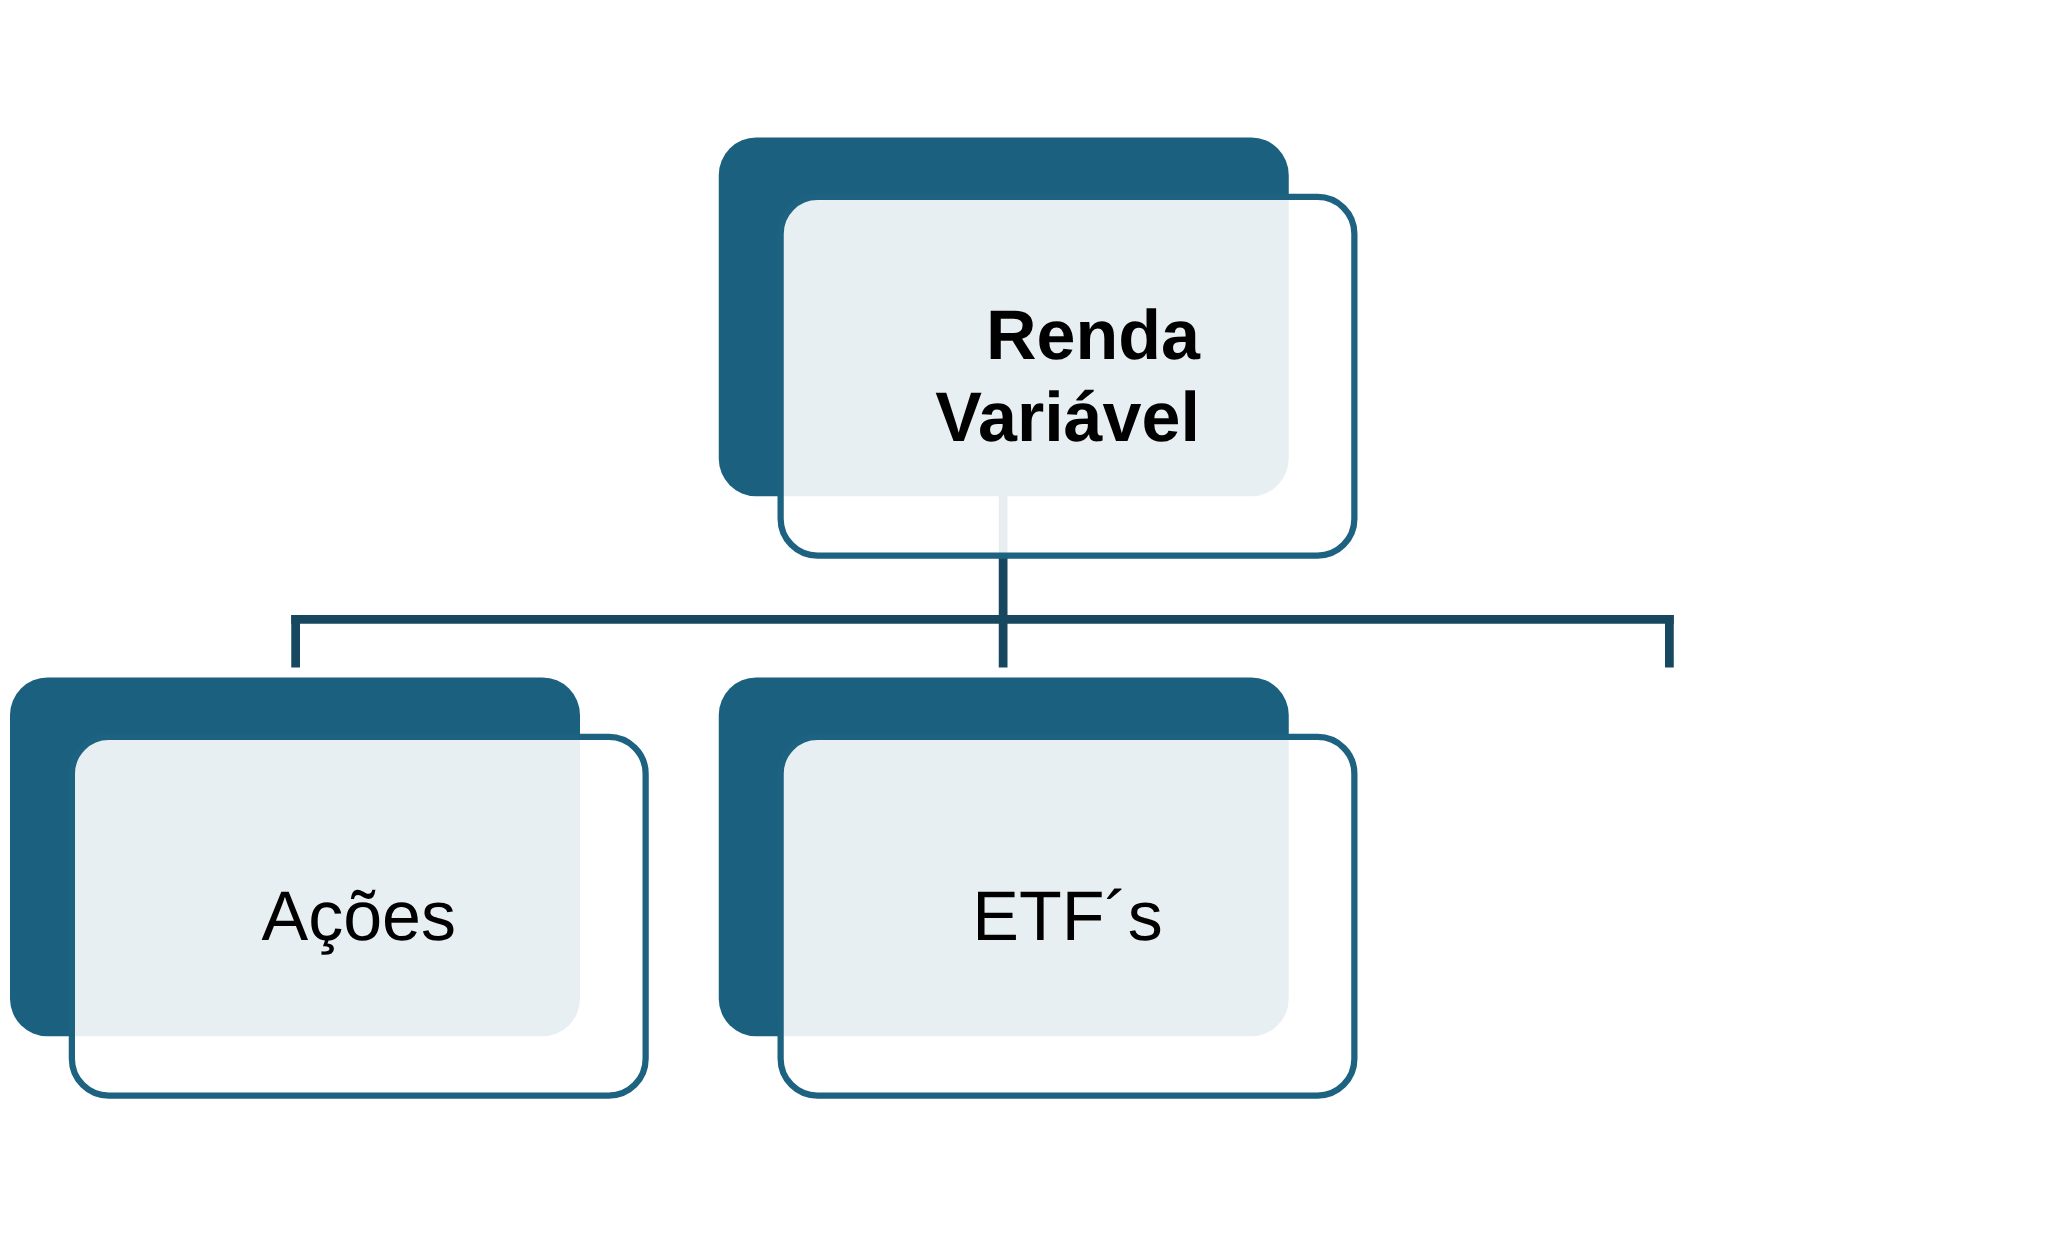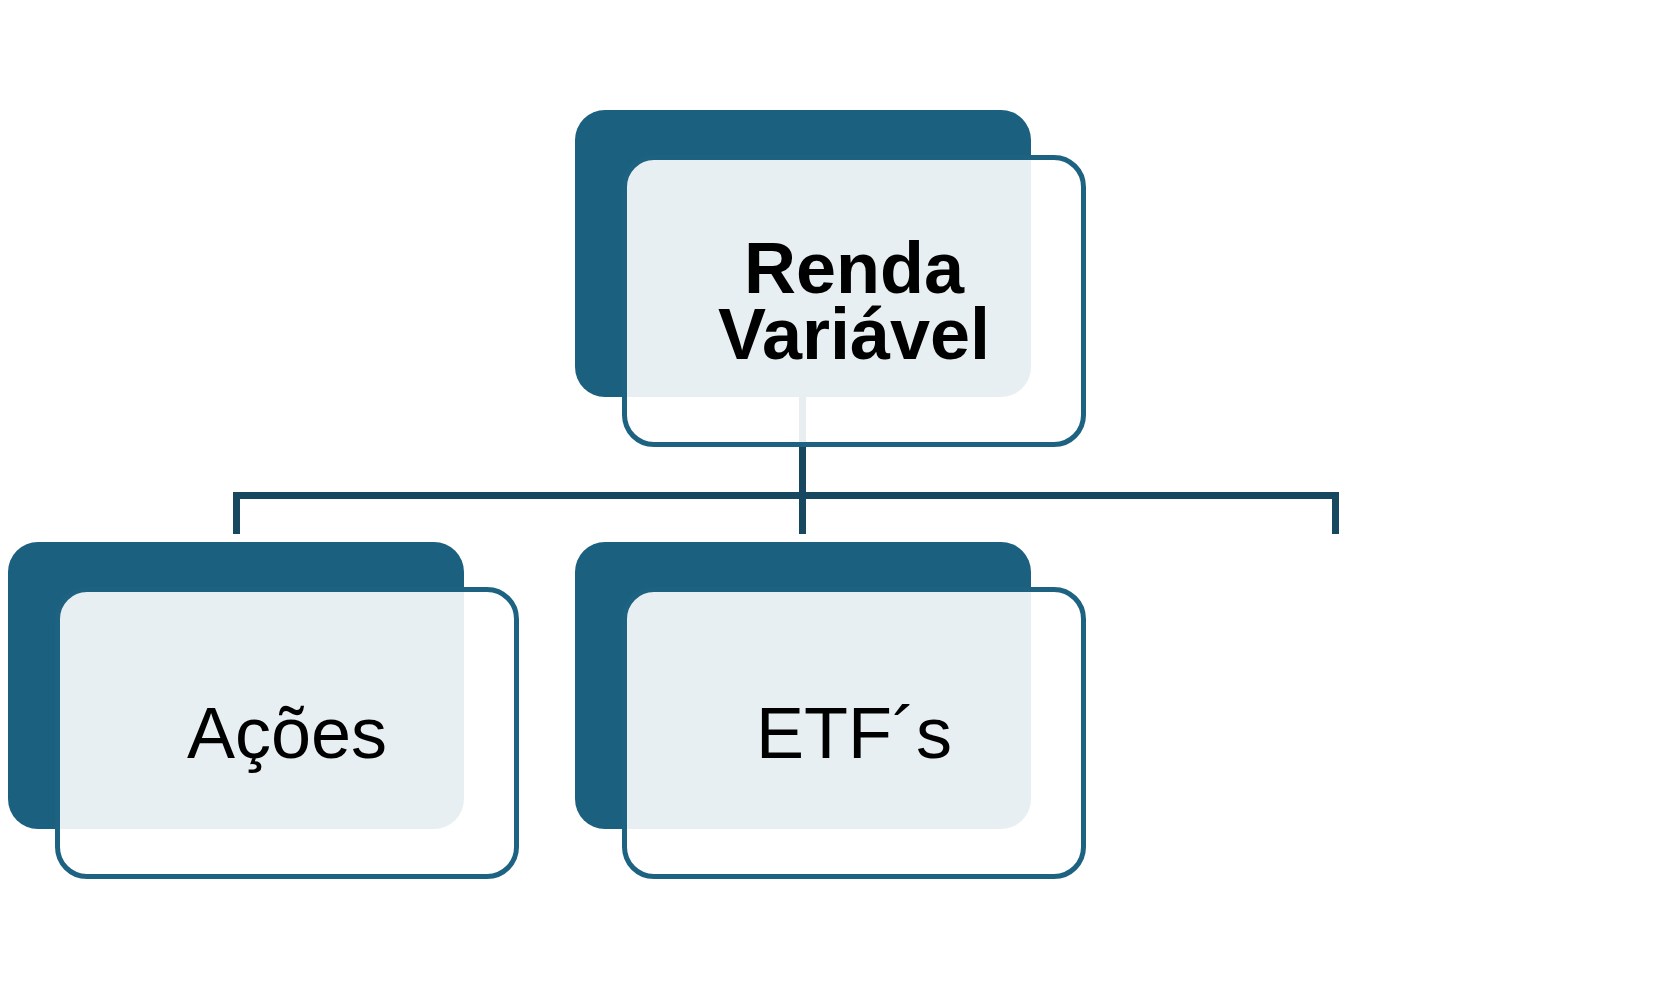--- a/index.html
+++ b/index.html
@@ -52,23 +52,23 @@
     height: 282px;
     background: rgba(255, 255, 255, 0.90);
     border: 5px solid var(--card-border, #1D6281);
     border-radius: 32px;
     display: flex;
     align-items: center;
     justify-content: center;
   }
   .label {
     white-space: pre-line;
-    text-align: center;
+    text-align: right;
     color: var(--text, #000000);
-    font-size: 72px;
+    font-size: 56px;
     line-height: 72px;
     letter-spacing: 0px;
   }
   .label.title {
     font-weight: bold;
     line-height: 66px;
   }
 </style>
 </head>
 <body>

